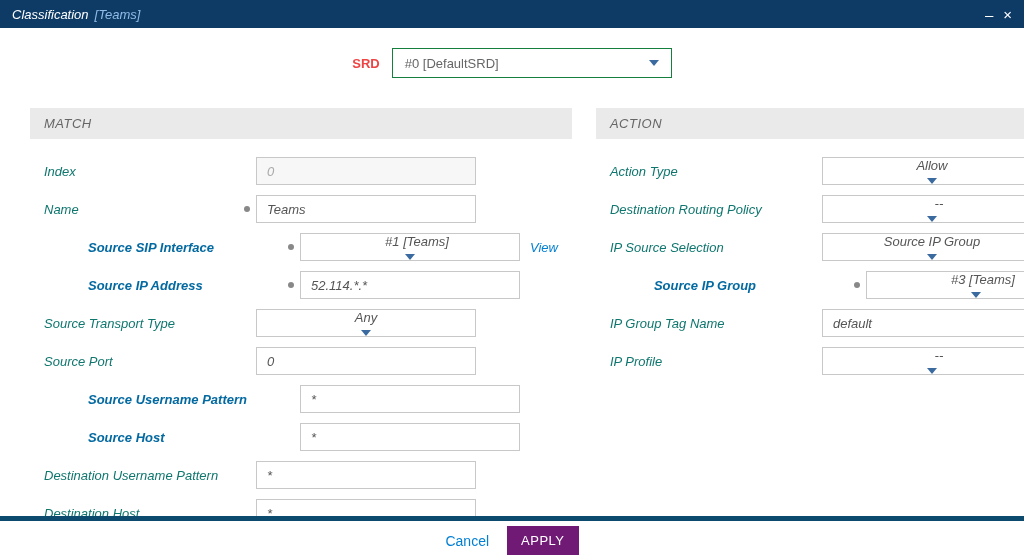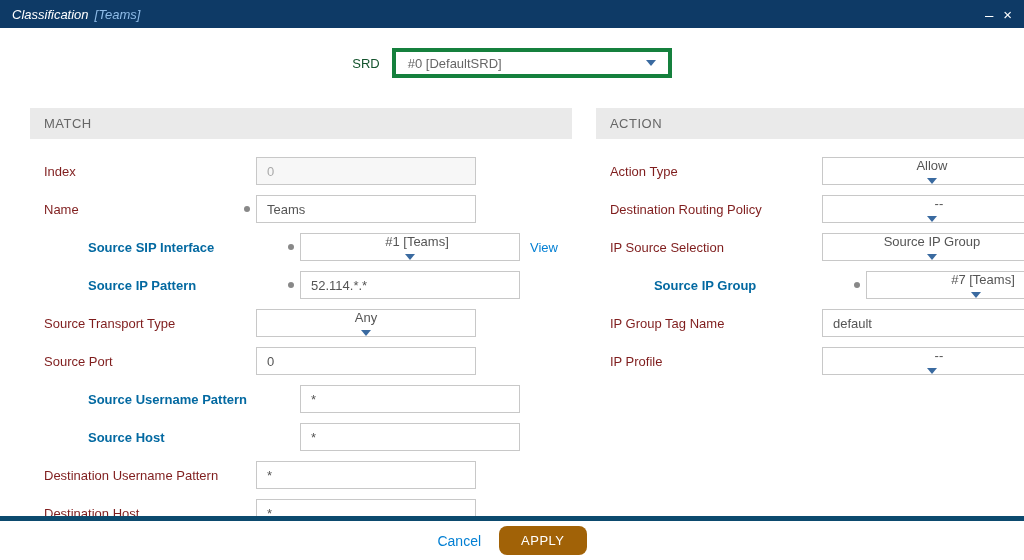--- a/index.html
+++ b/index.html
@@ -41,59 +41,59 @@
   .content::-webkit-scrollbar-thumb { background: #bbb; border-radius: 4px; }
   .content::-webkit-scrollbar-track { background: #eee; }
 
   .srd-row {
     display: flex;
     align-items: center;
     justify-content: center;
     gap: 12px;
     margin-bottom: 30px;
   }
-  .srd-label { color: #14532d; }
+  .srd-label { color: #ef4444; font-weight: bold; }
   .srd-select {
-    border: 4px solid #15803d;
+    border: 1px solid #15803d;
     height: 30px;
     width: 280px;
     display: flex;
     align-items: center;
     justify-content: space-between;
     padding: 0 12px;
     cursor: pointer;
     color: #666;
   }
   .caret {
     width: 0; height: 0;
     border-left: 5px solid transparent;
     border-right: 5px solid transparent;
     border-top: 6px solid #3a6aa0;
     display: inline-block;
   }
 
   .columns { display: flex; gap: 24px; }
-  .col { flex: 1; }
+  .col { flex: 1; font-style: italic; }
   .section-hdr {
     background: #eaeaea;
     padding: 8px 14px;
     color: #666;
     font-size: 13px;
     margin-bottom: 18px;
     letter-spacing: 0.5px;
   }
   .field {
     display: flex;
     align-items: center;
     margin-bottom: 10px;
     padding: 0 14px;
   }
   .field-label {
     width: 200px;
-    color: #7f1d1d;
+    color: #0f766e;
     font-size: 13px;
   }
   .field-label.bold { font-weight: bold; color: #0369a1; margin-left: 44px; }
   .dot {
     width: 6px; height: 6px; border-radius: 50%;
     background: #888; margin-right: 6px; flex-shrink: 0;
     visibility: hidden;
   }
   .dot.show { visibility: visible; }
   .field-input, .field-select {
@@ -126,28 +126,28 @@
     justify-content: center;
     gap: 18px;
     background: #fff;
   }
   .btn-cancel {
     color: #027fd3;
     cursor: pointer;
     font-size: 14px;
   }
   .btn-apply {
-    background: #a16207;
+    background: #701a75;
     color: #fff;
     border: none;
-    padding: 7px 22px;
+    padding: 7px 14px;
     font-size: 13px;
     letter-spacing: 0.5px;
     cursor: pointer;
-    border-radius: 8px;
+    border-radius: 0;
   }
 </style>
 </head>
 <body>
 
 <div class="titlebar">
   <div class="titlebar-left">
     <span class="title-main">Classification</span>
     <span class="title-sub">[Teams]</span>
   </div>
@@ -192,21 +192,21 @@
         <span class="field-label bold">Source SIP Interface</span>
         <span class="dot show"></span>
         <div class="field-select">
           <span style="padding-left:14px;">#1 [Teams]</span>
           <span class="caret"></span>
         </div>
         <span class="view-link">View</span>
       </div>
 
       <div class="field">
-        <span class="field-label bold">Source IP Pattern</span>
+        <span class="field-label bold">Source IP Address</span>
         <span class="dot show"></span>
         <div class="field-input">
             <span>52.114.*.*</span>
           </div>
       </div>
 
       <div class="field">
         <span class="field-label">Source Transport Type</span>
         <span class="dot"></span>
         <div class="field-select">
@@ -284,21 +284,21 @@
         <div class="field-select">
           <span>Source IP Group</span>
           <span class="caret"></span>
         </div>
       </div>
 
       <div class="field">
         <span class="field-label bold">Source IP Group</span>
         <span class="dot show"></span>
         <div class="field-select">
-          <span style="padding-left:14px;">#7 [Teams]</span>
+          <span style="padding-left:14px;">#3 [Teams]</span>
           <span class="caret"></span>
         </div>
         <span class="view-link">View</span>
       </div>
 
       <div class="field">
         <span class="field-label">IP Group Tag Name</span>
         <span class="dot"></span>
         <div class="field-input">
             <span>default</span>

